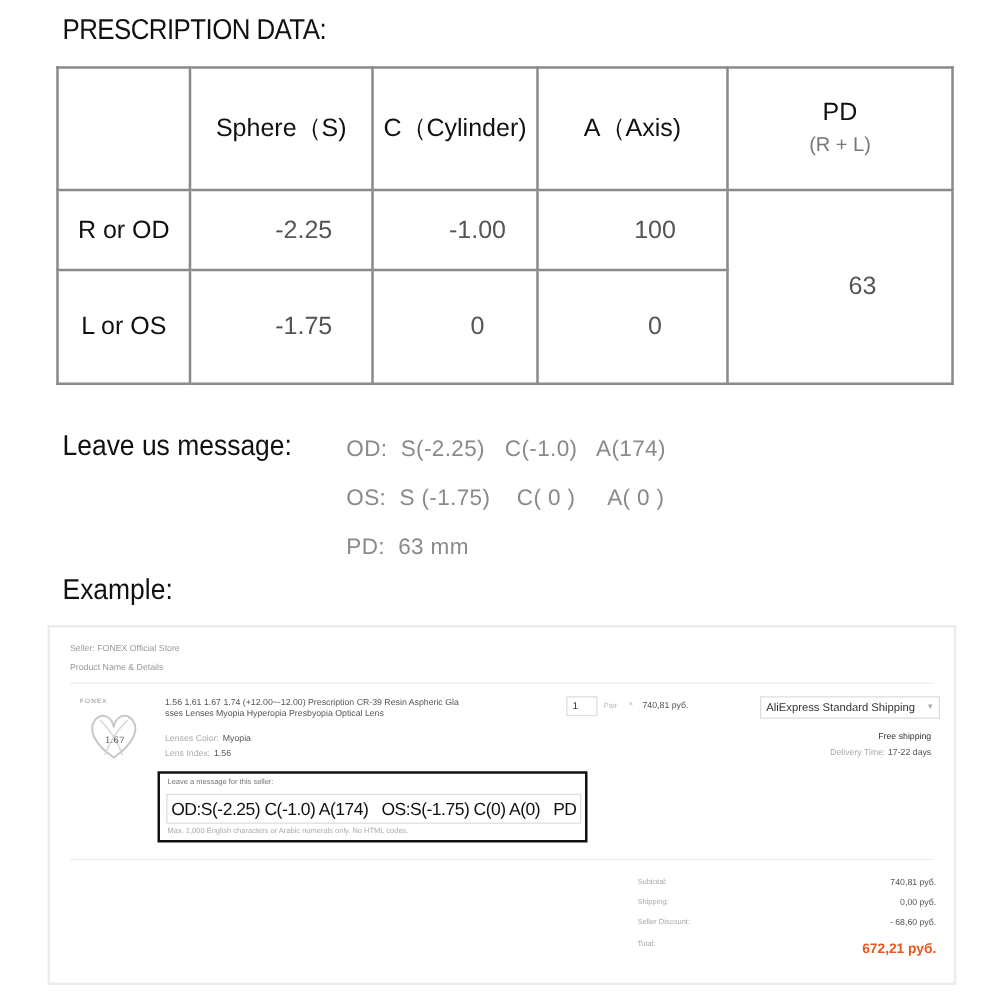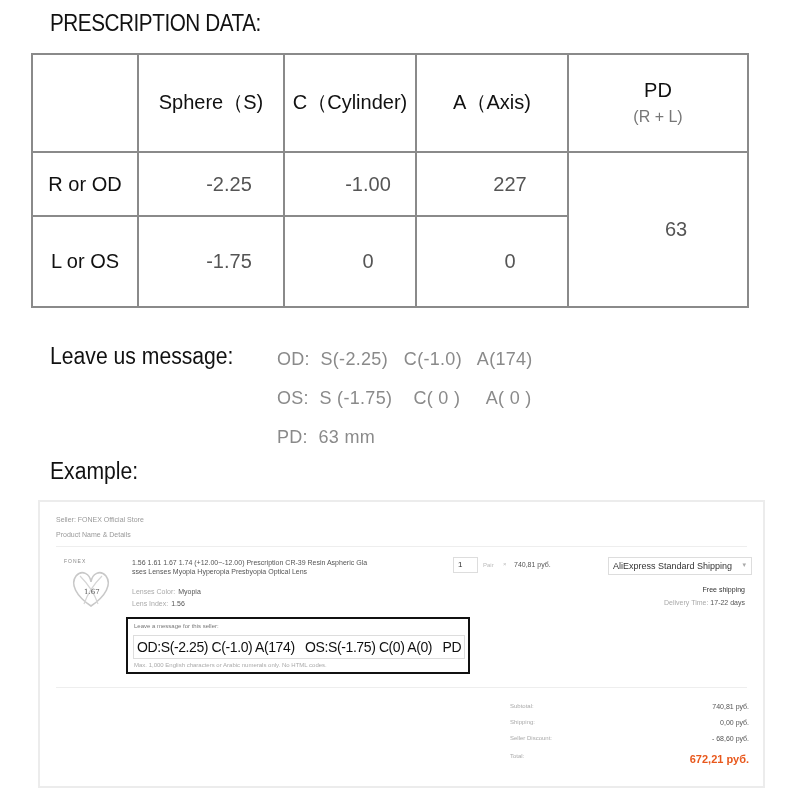--- a/index.html
+++ b/index.html
@@ -7,21 +7,21 @@
     body { position: relative; font-family: "Liberation Sans", "DejaVu Sans", sans-serif; color: #111; }
 
     .title {
       position: absolute; left: 50px; top: 10px;
       font-size: 23px; letter-spacing: -0.5px; color: #111;
       transform: scaleX(0.9); transform-origin: left top;
     }
 
     
     .rx-table {
-      position: absolute; left: 31px; top: 53px;
+      position: absolute; left: 45px; top: 53px;
       width: 716px; height: 255px;
       border-collapse: collapse;
       table-layout: fixed;
       border-radius: 12px;
     }
     .rx-table td {
       border: 2px solid #8a8a8a;
       text-align: center; vertical-align: middle;
       font-size: 20px;
     }
@@ -119,21 +119,21 @@
     <td class="hdr">A（Axis)</td>
     <td class="hdr">
       <span>PD</span>
       <span class="sub">(R + L)</span>
     </td>
   </tr>
   <tr style="height:63px">
     <td class="lbl">R or OD</td>
     <td class="val">-2.25</td>
     <td class="val">-1.00</td>
-    <td class="val">227</td>
+    <td class="val">100</td>
     <td class="val" rowspan="2">63</td>
   </tr>
   <tr style="height:88px">
     <td class="lbl">L or OS</td>
     <td class="val">-1.75</td>
     <td class="val">0</td>
     <td class="val">0</td>
   </tr>
 </tbody>
   </table>

